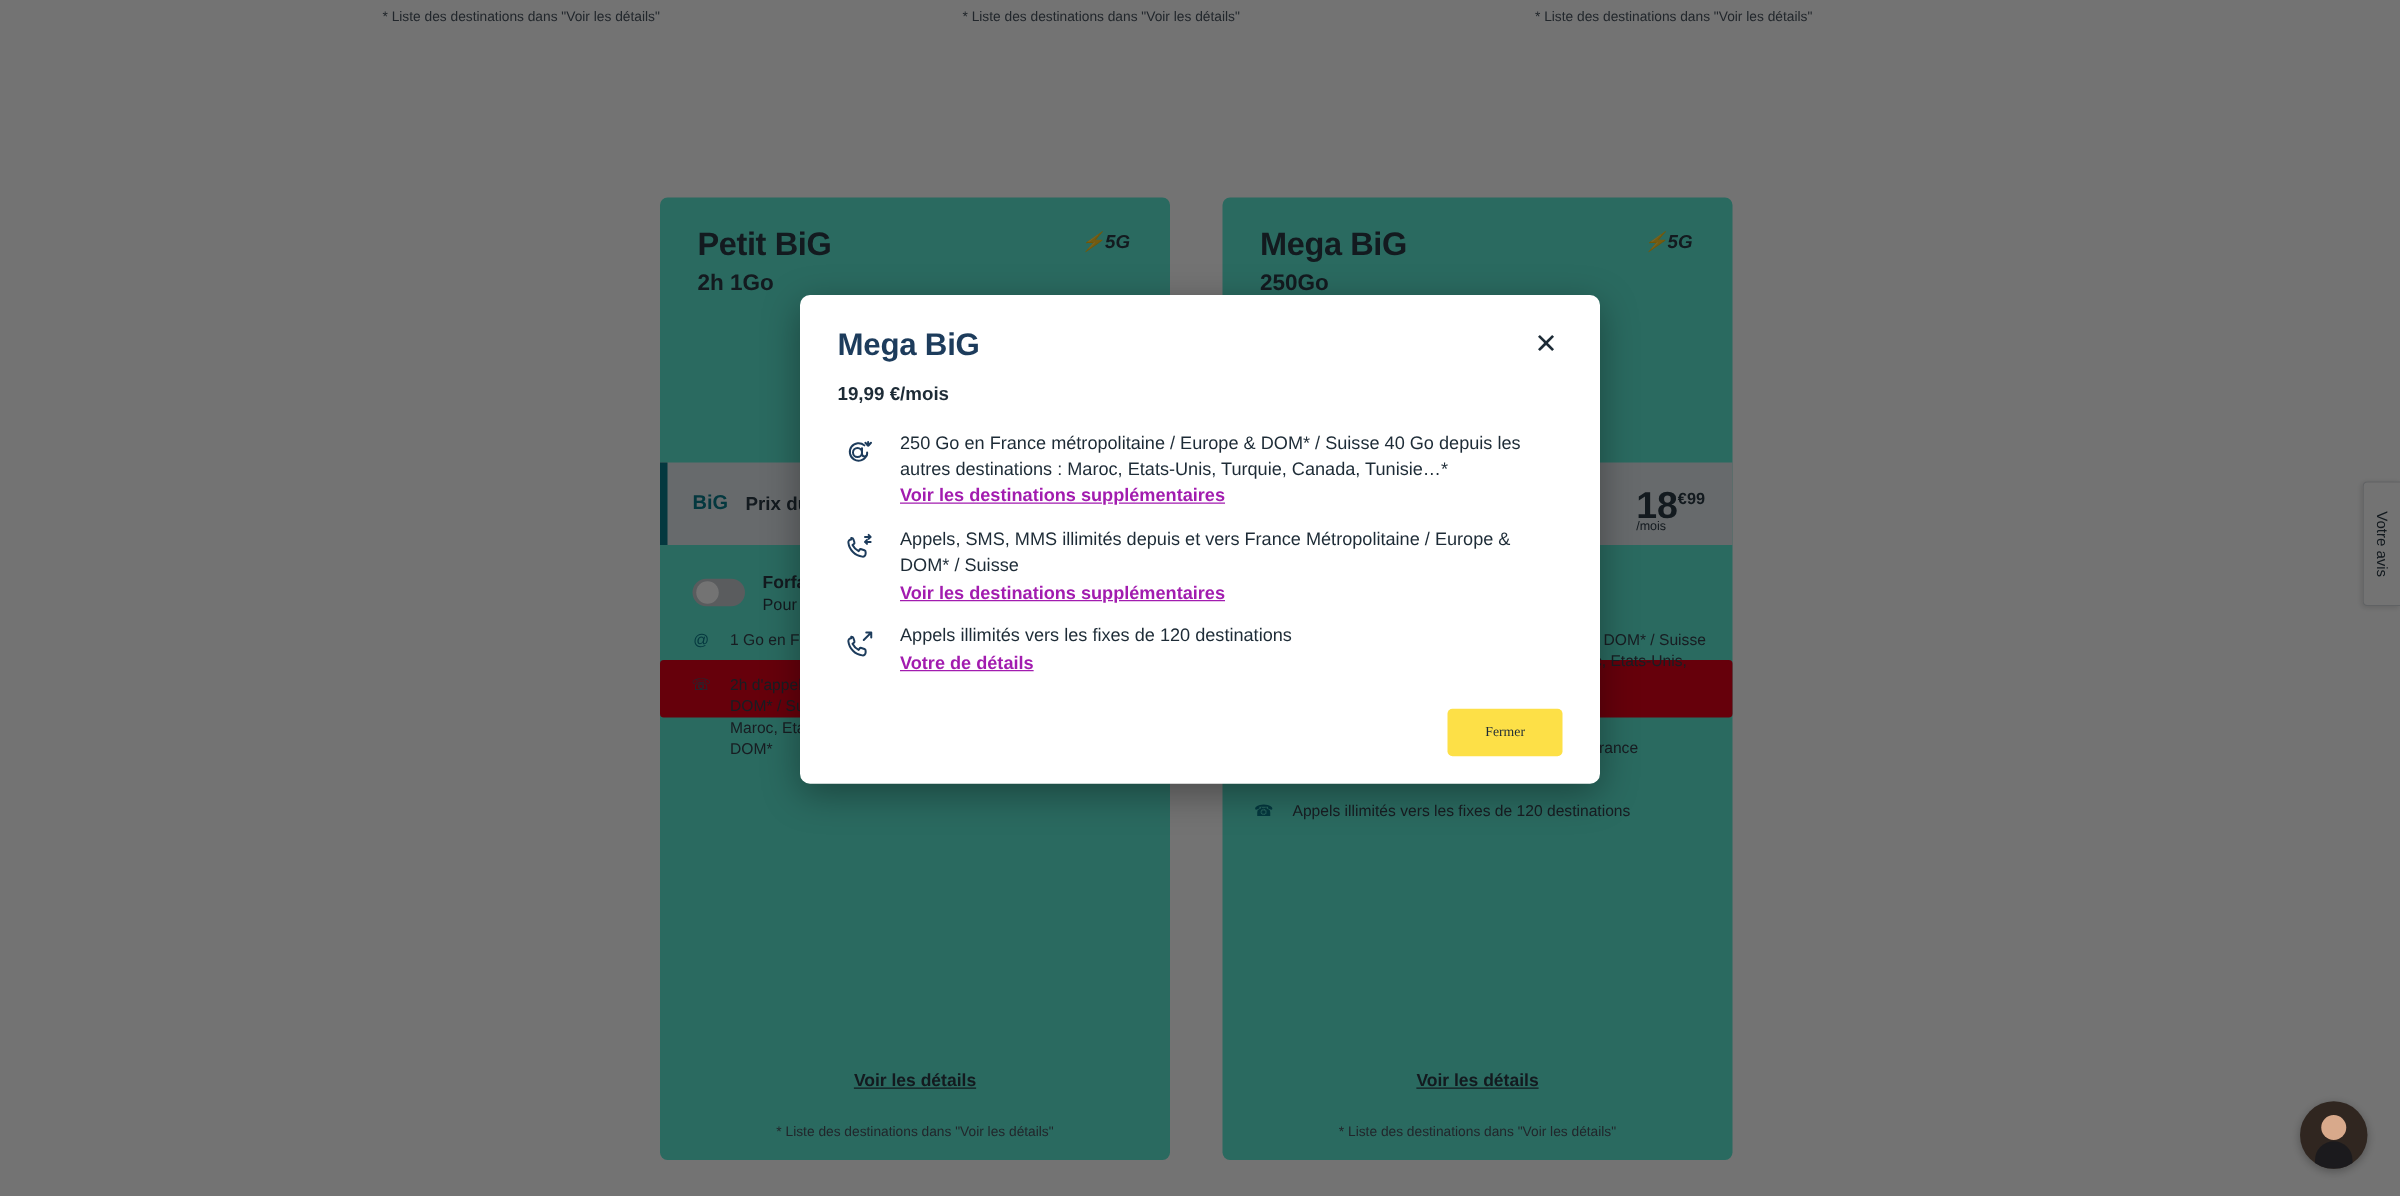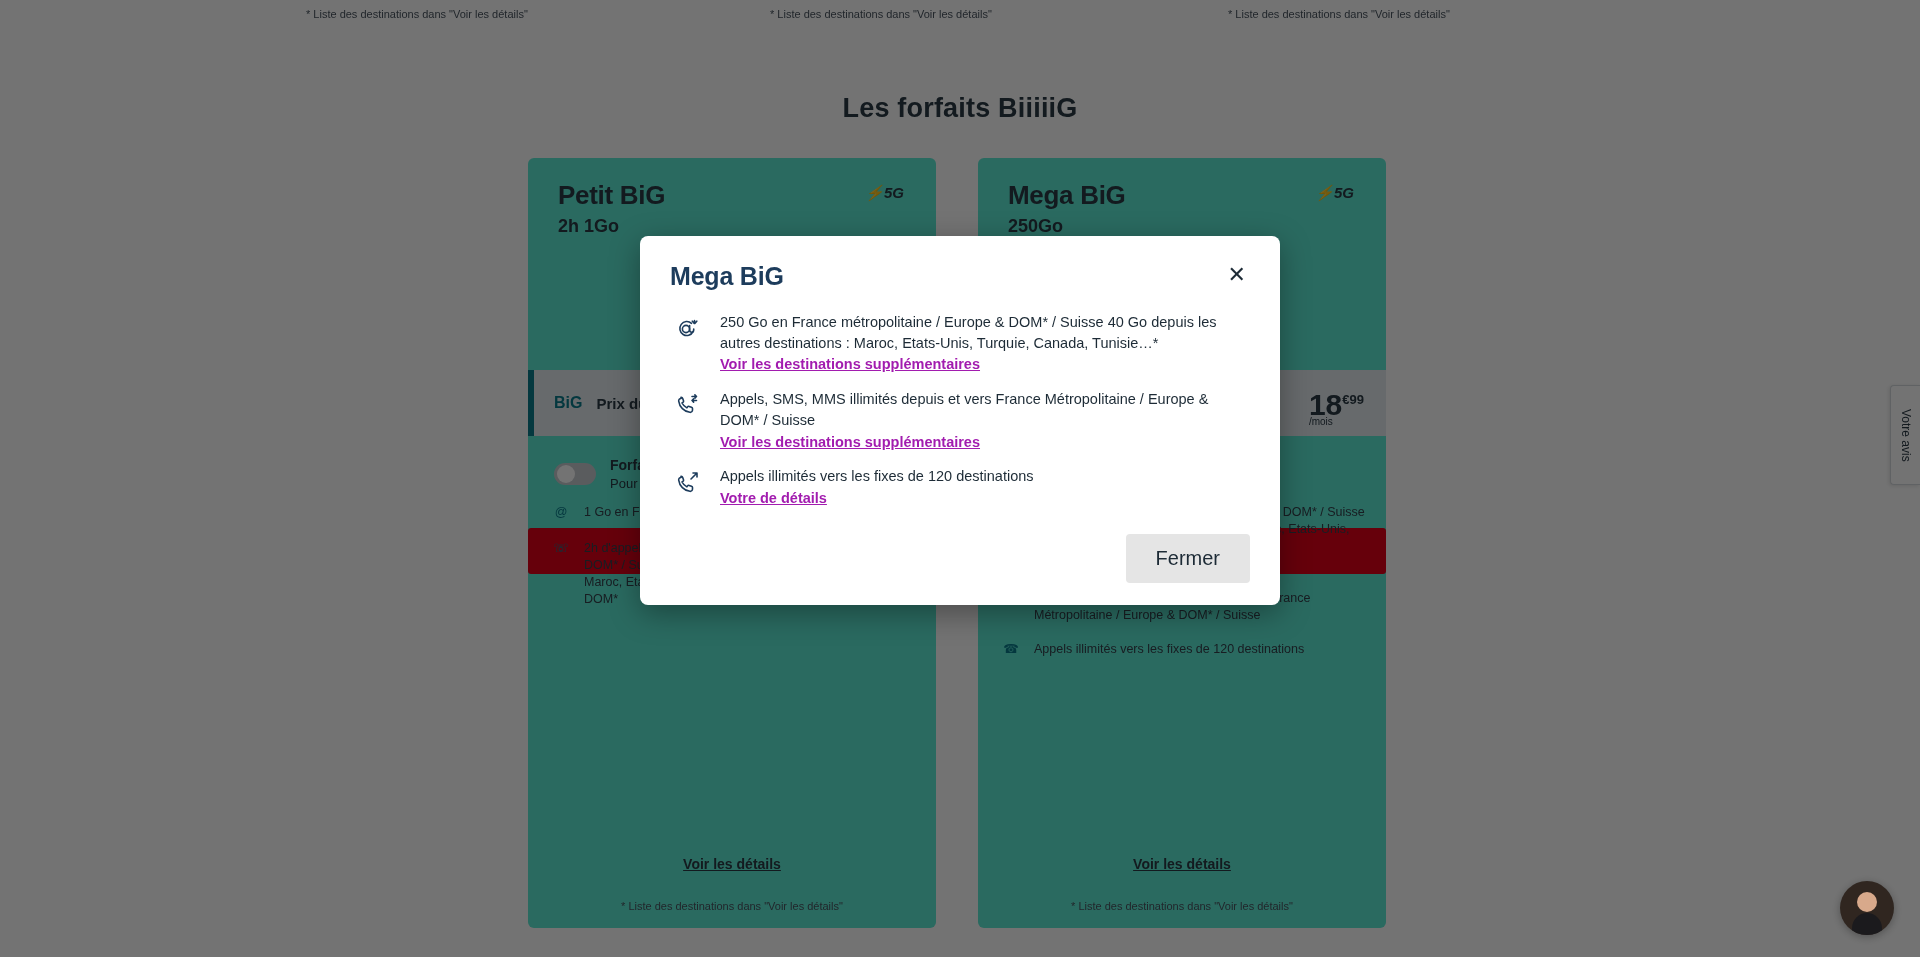--- a/index.html
+++ b/index.html
@@ -342,42 +342,41 @@
     text-decoration: underline;
     cursor: pointer;
   }
 
   .modal-foot {
     margin-top: 18px;
     display: flex;
     justify-content: flex-end;
   }
   .close-action {
-    background: #e5e5e5;
+    background: #fde047;
     border: none;
     border-radius: 4px;
     padding: 13px 30px;
-    font-size: 20px;
+    font-size: 11px;
     color: #1d2b36;
-    font-family: Liberation Sans, sans-serif;
+    font-family: Liberation Serif, serif;
     cursor: pointer;
   }
 </style>
 </head>
 <body>
 
 <div class="page">
 
   <div class="top-notes">
     <div class="top-note n1">* Liste des destinations dans "Voir les détails"</div>
     <div class="top-note n2">* Liste des destinations dans "Voir les détails"</div>
     <div class="top-note n3">* Liste des destinations dans "Voir les détails"</div>
   </div>
 
-  <div class="section-title">Les forfaits BiiiiiG</div>
 
   <div class="card card-left">
     <div class="card-name">Petit BiG</div>
     <div class="card-sub">2h 1Go</div>
     <div class="badge-5g">⚡5G</div>
 
     <div class="price-band">
       <span class="big-tag">BiG</span>
       <span class="price-label">Prix du forfait</span>
       <span class="price-value">
@@ -458,20 +457,21 @@
 </div>
 
 <div class="overlay"></div>
 
 <div class="modal">
   <div class="modal-head">
     <div class="modal-title">Mega BiG</div>
     <button class="close-btn">✕</button>
   </div>
 
+  <div class="modal-price">19,99 €/mois</div>
 
   <div class="modal-features">
 
     <div class="m-feat">
       <span class="m-ico">
         <svg width="30" height="30" viewBox="0 0 30 30" fill="none" stroke="currentColor" stroke-width="1.6">
           <path d="M19.5 9.3a7 7 0 1 0 1.6 8.4" stroke-linecap="round"></path>
           <circle cx="14" cy="15" r="3.6"></circle>
           <path d="M17.6 11.6V16c0 1.5 1 2.2 2.1 2.2 1.2 0 2-0.9 2-2.4V15" stroke-linecap="round"></path>
           <path d="M22.5 6.5v3M24.8 7.2l-2 2.2M20.3 7.2l2 2.2" stroke-linecap="round"></path>

